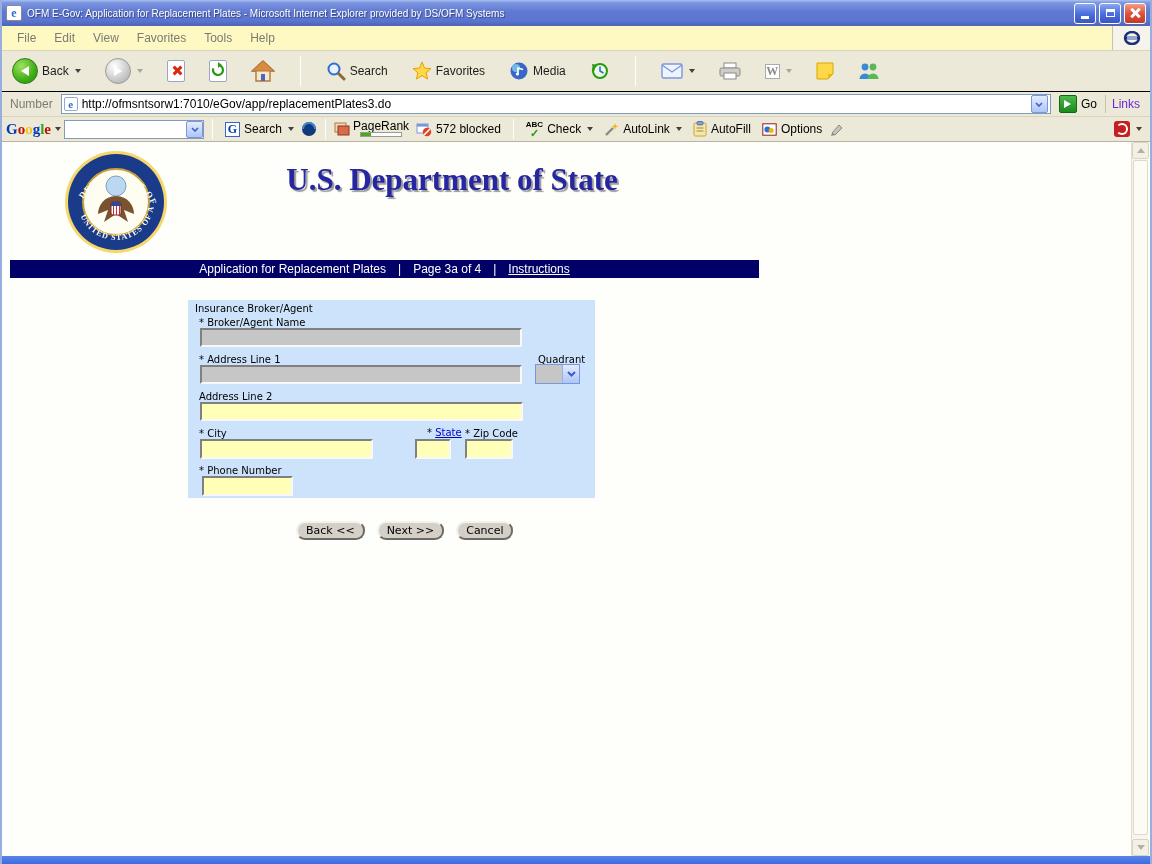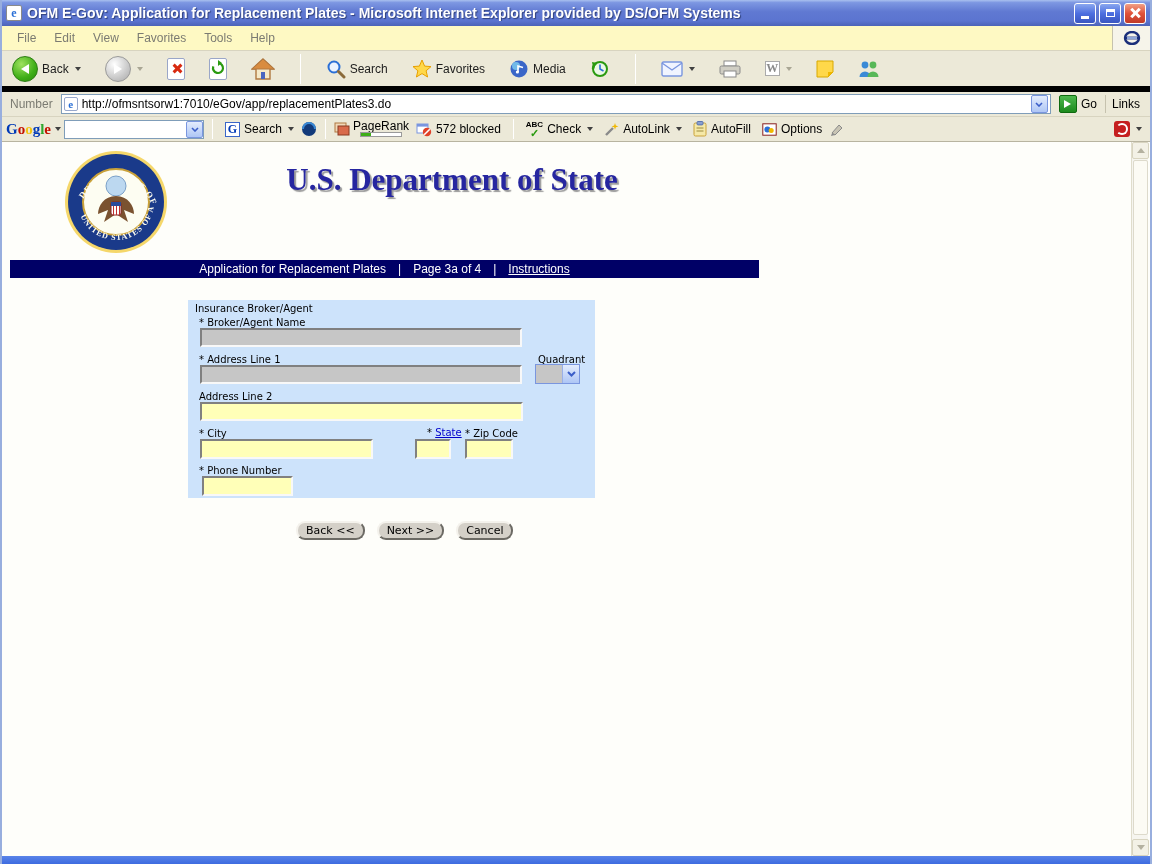--- a/index.html
+++ b/index.html
@@ -8,42 +8,42 @@
 
   .window { width:1152px; height:864px; display:flex; flex-direction:column;
             border-left:2px solid #98aede; border-right:2px solid #98aede; }
 
   
   .titlebar { height:26px; flex:0 0 26px; display:flex; align-items:center; padding:0 4px;
     background:linear-gradient(180deg,#a9c0ef 0%, #7d97e2 10%, #6079d2 45%, #5b74d0 80%, #4c63b8 100%); }
   .titlebar .ie-doc { width:16px; height:16px; margin-right:5px; position:relative; background:#fff;
     border:1px solid #8a8a8a; border-radius:2px; display:flex; align-items:center; justify-content:center;
     color:#2a6fd6; font-weight:bold; font-size:12px; font-family:"Liberation Serif",serif; }
-  .titlebar .title-text { color:#fff; font-weight:bold; font-size:14px; text-shadow:1px 1px 1px #30407a;
+  .titlebar .title-text { color:#fff; font-weight:normal; font-size:10px; text-shadow:1px 1px 1px #30407a;
     flex:1; white-space:nowrap; overflow:hidden; }
   .tb-btn { width:22px; height:21px; margin-left:3px; border-radius:3px; border:1px solid #fff;
     display:flex; align-items:center; justify-content:center; position:relative;
     background:linear-gradient(180deg,#8aa7ef 0%, #4d6fe0 50%, #3a56c0 100%); }
   .tb-btn.close { background:linear-gradient(180deg,#f0a086 0%, #e0523a 50%, #c03a28 100%); }
   .glyph-min { width:8px; height:3px; background:#fff; margin-top:9px; }
   .glyph-restore { width:9px; height:8px; border:1px solid #fff; border-top:3px solid #fff; background:transparent; }
   .glyph-close { position:relative; width:10px; height:10px; }
   .glyph-close::before,.glyph-close::after { content:""; position:absolute; left:4px; top:-1px; width:3px; height:12px; background:#fff; }
   .glyph-close::before { transform:rotate(45deg); } .glyph-close::after { transform:rotate(-45deg); }
 
   
   .menubar { height:25px; flex:0 0 25px; background:#fef9c3; display:flex; align-items:center;
     border-bottom:1px solid #d8d4c0; padding-left:6px; }
   .menu-item { color:#7b7b72; padding:3px 9px; cursor:default; }
   .menubar .spacer { flex:1; }
   .brand-box { width:38px; height:24px; border-left:1px solid #c6c2ae; display:flex; align-items:center; justify-content:center; background:#f6f4ea; }
 
   
   .toolbar { height:41px; flex:0 0 41px; background:#ece9d8; display:flex; align-items:center;
-    border-bottom:6px solid #000000; padding:0 6px; gap:16px; }
+    border-bottom:1px solid #000000; padding:0 6px; gap:16px; }
   .tool { display:flex; align-items:center; gap:4px; padding:3px 4px; border-radius:2px; color:#1c1c1c; }
   .tool .lbl { font-size:12px; }
   .sep-v { width:1px; height:30px; background:#c9c5b2; margin:0 5px; border-right:1px solid #fff; }
   .dd-arrow { width:0; height:0; border-left:3px solid transparent; border-right:3px solid transparent;
     border-top:4px solid #404040; margin-left:2px; }
   .dd-arrow.dim { border-top-color:#a9a694; }
   .circle-btn { width:26px; height:26px; border-radius:50%; display:flex; align-items:center; justify-content:center; }
   .circle-btn.green { background:radial-gradient(circle at 35% 30%, #9fe25f, #3fae17 60%, #2a8a0a); border:1px solid #2b7d12; }
   .circle-btn.gray  { background:radial-gradient(circle at 35% 30%, #ffffff, #c9c9c9 60%, #a8a8a8); border:1px solid #9a9a9a; }
   .arrow-w { width:0; height:0; border-top:5px solid transparent; border-bottom:5px solid transparent; }
@@ -60,21 +60,21 @@
   .addr-input { flex:1; height:20px; background:#fff; border:1px solid #7f9db9; display:flex; align-items:center; gap:4px; padding:0 2px; }
   .addr-input .mini-ie { width:14px; height:14px; border:1px solid #98a8cc; border-radius:2px; background:#fff;
     color:#2a6fd6; font-weight:bold; font-family:"Liberation Serif",serif; font-size:11px;
     display:flex; align-items:center; justify-content:center; }
   .addr-url { font-size:12px; color:#000; }
   .combo-drop { width:17px; height:18px; border:1px solid #7a96df; border-radius:2px;
     background:linear-gradient(180deg,#e3ecfd,#aec6f5); display:flex; align-items:center; justify-content:center; }
   .go-btn { display:flex; align-items:center; gap:4px; padding:1px 4px; }
   .go-ico { width:18px; height:18px; background:linear-gradient(180deg,#4db84d,#1d8a1d); border:1px solid #0f6a0f;
     border-radius:2px; display:flex; align-items:center; justify-content:center; }
-  .links-lbl { color:#000000; padding:0 6px; border-left:1px solid #c6c2ae; height:18px; display:flex; align-items:center; }
+  .links-lbl { color:#6d28d9; padding:0 6px; border-left:1px solid #c6c2ae; height:18px; display:flex; align-items:center; }
 
   
   .googlebar { height:25px; flex:0 0 25px; background:#ece9d8; border-bottom:1px solid #b8b4a0;
     display:flex; align-items:center; padding:0 4px; gap:3px; font-size:12px; }
   .glogo { font-family:"Liberation Serif",serif; font-weight:bold; font-size:15px; letter-spacing:0; display:flex; align-items:center; }
   .glogo span:nth-child(1){color:#0039b6}.glogo span:nth-child(2){color:#c41200}
   .glogo span:nth-child(3){color:#f3c518}.glogo span:nth-child(4){color:#0039b6}
   .glogo span:nth-child(5){color:#30a72f}.glogo span:nth-child(6){color:#c41200}
   .gsearch-box { width:140px; height:19px; background:#fff; border:1px solid #7f9db9; display:flex; align-items:center; justify-content:flex-end; }
   .gbtn { display:flex; align-items:center; gap:4px; padding:2px 4px; }

